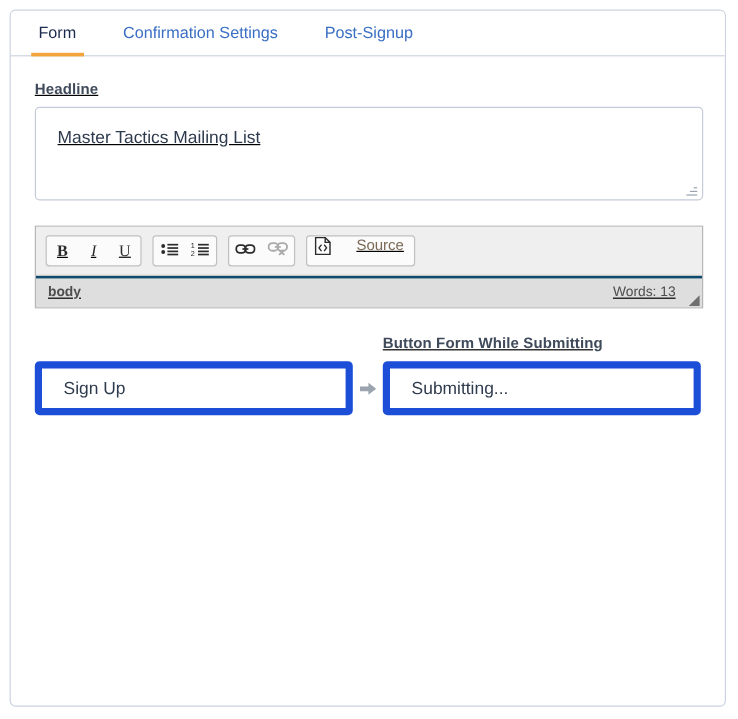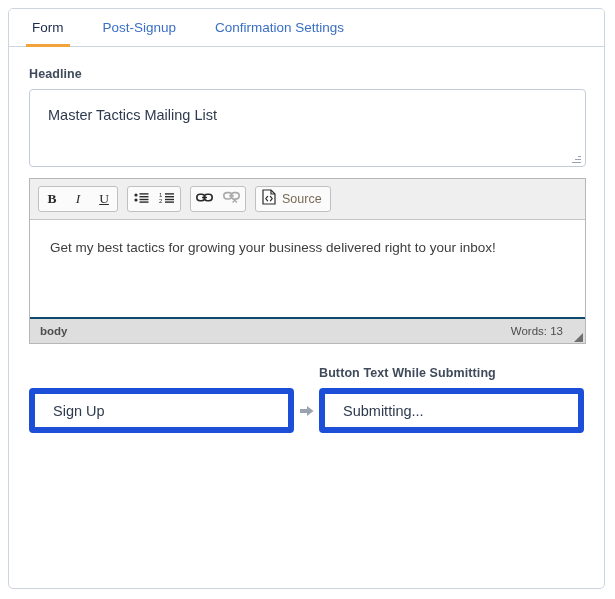--- a/index.html
+++ b/index.html
@@ -75,34 +75,35 @@
     left: -4px;
     right: -4px;
     bottom: -1px;
     height: 3px;
     background: #f2a33c;
   }
 
   
   .card-body {
     padding: 20px 20px 0 20px;
+    text-decoration: underline;
   }
 
   .field-label {
     font-size: 12.5px;
     font-weight: bold;
     color: #3f4a5a;
     margin-bottom: 8px;
     letter-spacing: 0.1px;
   }
 
   
   .headline-wrap {
     position: relative;
-    margin-bottom: 11px;
+    margin-bottom: 21px;
   }
   .headline-input {
     box-sizing: border-box;
     width: 557px;
     height: 78px;
     border: 1px solid #c3cbd8;
     border-radius: 4px;
     background: #ffffff;
     font-family: "Liberation Sans", sans-serif;
     font-size: 14.5px;
@@ -169,22 +170,21 @@
     padding: 0 5px;
     font-family: "Liberation Serif", serif;
   }
   .tb-btn.disabled { opacity: 0.38; cursor: default; }
   .tb-btn.bold { font-weight: bold; font-size: 13.5px; }
   .tb-btn.italic { font-style: italic; font-size: 13.5px; }
   .tb-btn.underline { text-decoration: underline; font-size: 13.5px; }
 
   .source-btn {
     display: flex;
-    align-items: center;
-    gap: 6px;
+    gap: 21px;
     padding: 0 8px 0 6px;
     height: 24px;
     cursor: pointer;
   }
   .source-label {
     font-family: "Liberation Sans", sans-serif;
     font-size: 12.5px;
     color: #7a6a55;
   }
 
@@ -258,24 +258,24 @@
 <body>
 
 <div class="card">
 
 
   <div class="tabs">
     <div class="tab active">
       <span>Form</span>
     </div>
     <div class="tab">
+      <span>Confirmation Settings</span>
+    </div>
+    <div class="tab">
       <span>Post-Signup</span>
-    </div>
-    <div class="tab">
-      <span>Confirmation Settings</span>
     </div>
   </div>
 
   <div class="card-body">
 
     <div class="field-label">Headline</div>
     <div class="headline-wrap">
       <textarea class="headline-input" style="">Master Tactics Mailing List</textarea>
       <span class="resize-grip">
         <i></i>
@@ -352,21 +352,20 @@
                 <path d="M9 1 V5 H13" fill="none" stroke="#2b2b2b" stroke-width="1.2"></path>
                 <path d="M5.6 7.3 L3.8 9.6 L5.6 11.9 M8.4 7.3 L10.2 9.6 L8.4 11.9" fill="none" stroke="#2b2b2b" stroke-width="1.2" stroke-linecap="round" stroke-linejoin="round"></path>
               </svg>
             </span>
             <span class="source-label">Source</span>
           </div>
         </div>
 
       </div>
 
-      <div class="editor-content">Get my best tactics for growing your business delivered right to your inbox!</div>
 
       <div class="editor-status">
         <span class="editor-path">body</span>
         <span class="editor-words">Words: 13</span>
         <span class="corner-grip"></span>
       </div>
 
     </div>
 
     <div class="bottom-row">
@@ -375,20 +374,20 @@
         <input class="text-input" type="text" value="Sign Up" style="">
       </div>
 
       <div class="arrow-sep">
         <svg width="14" height="12" viewBox="0 0 14 12">
           <path d="M0 4 H7 V1 L13.5 6 L7 11 V8 H0 Z" fill="#9aa3ae"></path>
         </svg>
       </div>
 
       <div class="col">
-        <div class="field-label">Button Text While Submitting</div>
+        <div class="field-label">Button Form While Submitting</div>
         <input class="text-input" type="text" value="Submitting..." style="">
       </div>
 
     </div>
 
   </div>
 </div>
 
 </body></html>

